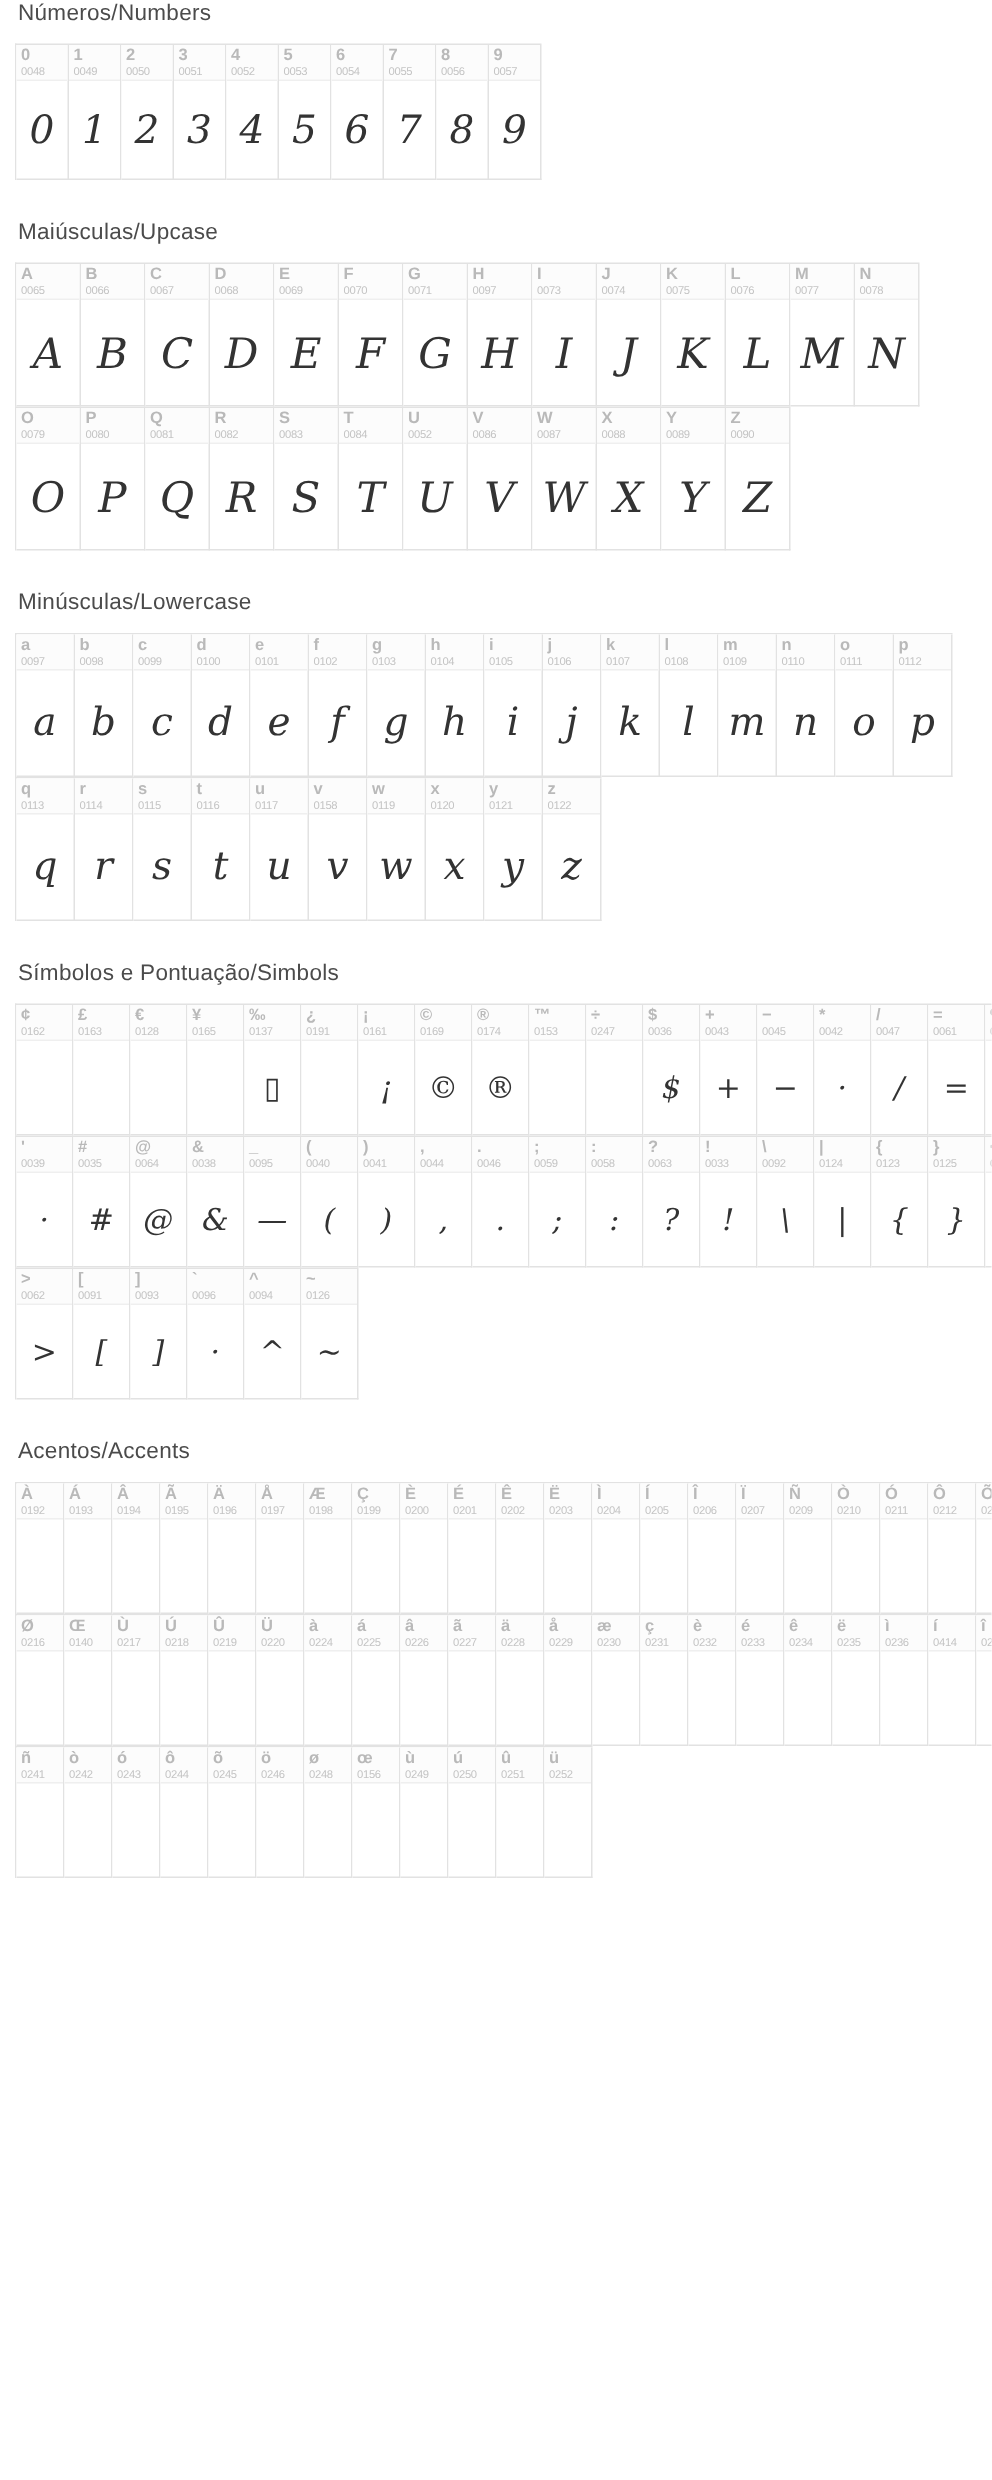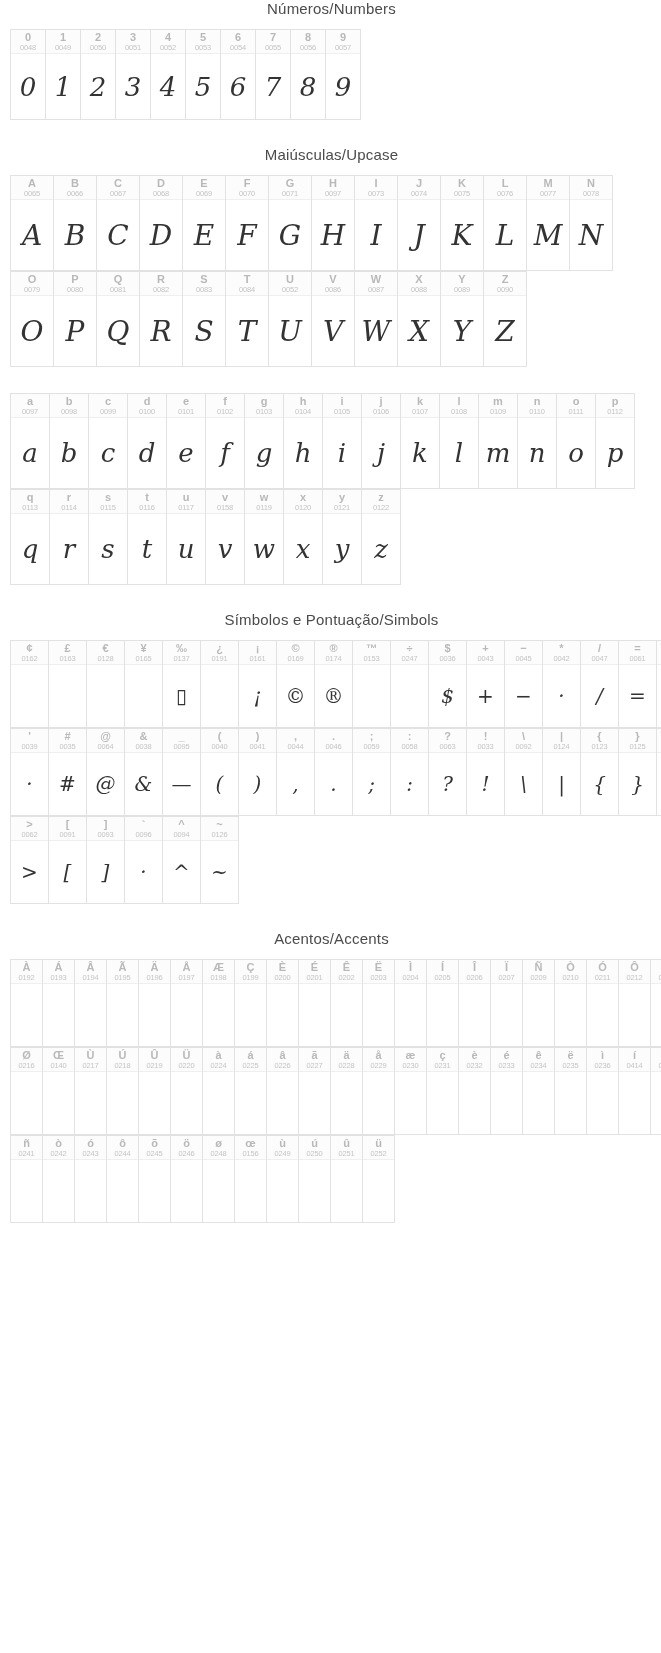--- a/index.html
+++ b/index.html
@@ -10,21 +10,20 @@
   body {
     width: 661px;
     font-family: "Liberation Sans", sans-serif;
     color: #3a3a3a;
     -webkit-font-smoothing: antialiased;
   }
   .page {
     width: 661px;
     box-sizing: border-box;
     padding: 0 10px 20px 10px;
-    text-align: center;
   }
   .section {
     margin-bottom: 26px;
   }
   .section-title {
     font-size: 15px;
     font-weight: 400;
     color: #4b4b4b;
     margin: 0 0 12px 2px;
     letter-spacing: 0.2px;
@@ -366,20 +365,21 @@
             <div class="cap">
               <span class="char-label">Z</span>
               <span class="code-label">0090</span>
             </div>
             <div class="glyph script">Z</div>
           </div>
         </div>
       </div>
     </div>
     <div class="section lowercase">
+      <div class="section-title">Minúsculas/Lowercase</div>
       <div class="row-wrap">
         <div class="grid-row">
           <div class="cell">
             <div class="cap">
               <span class="char-label">a</span>
               <span class="code-label">0097</span>
             </div>
             <div class="glyph script">a</div>
           </div>
           <div class="cell">

